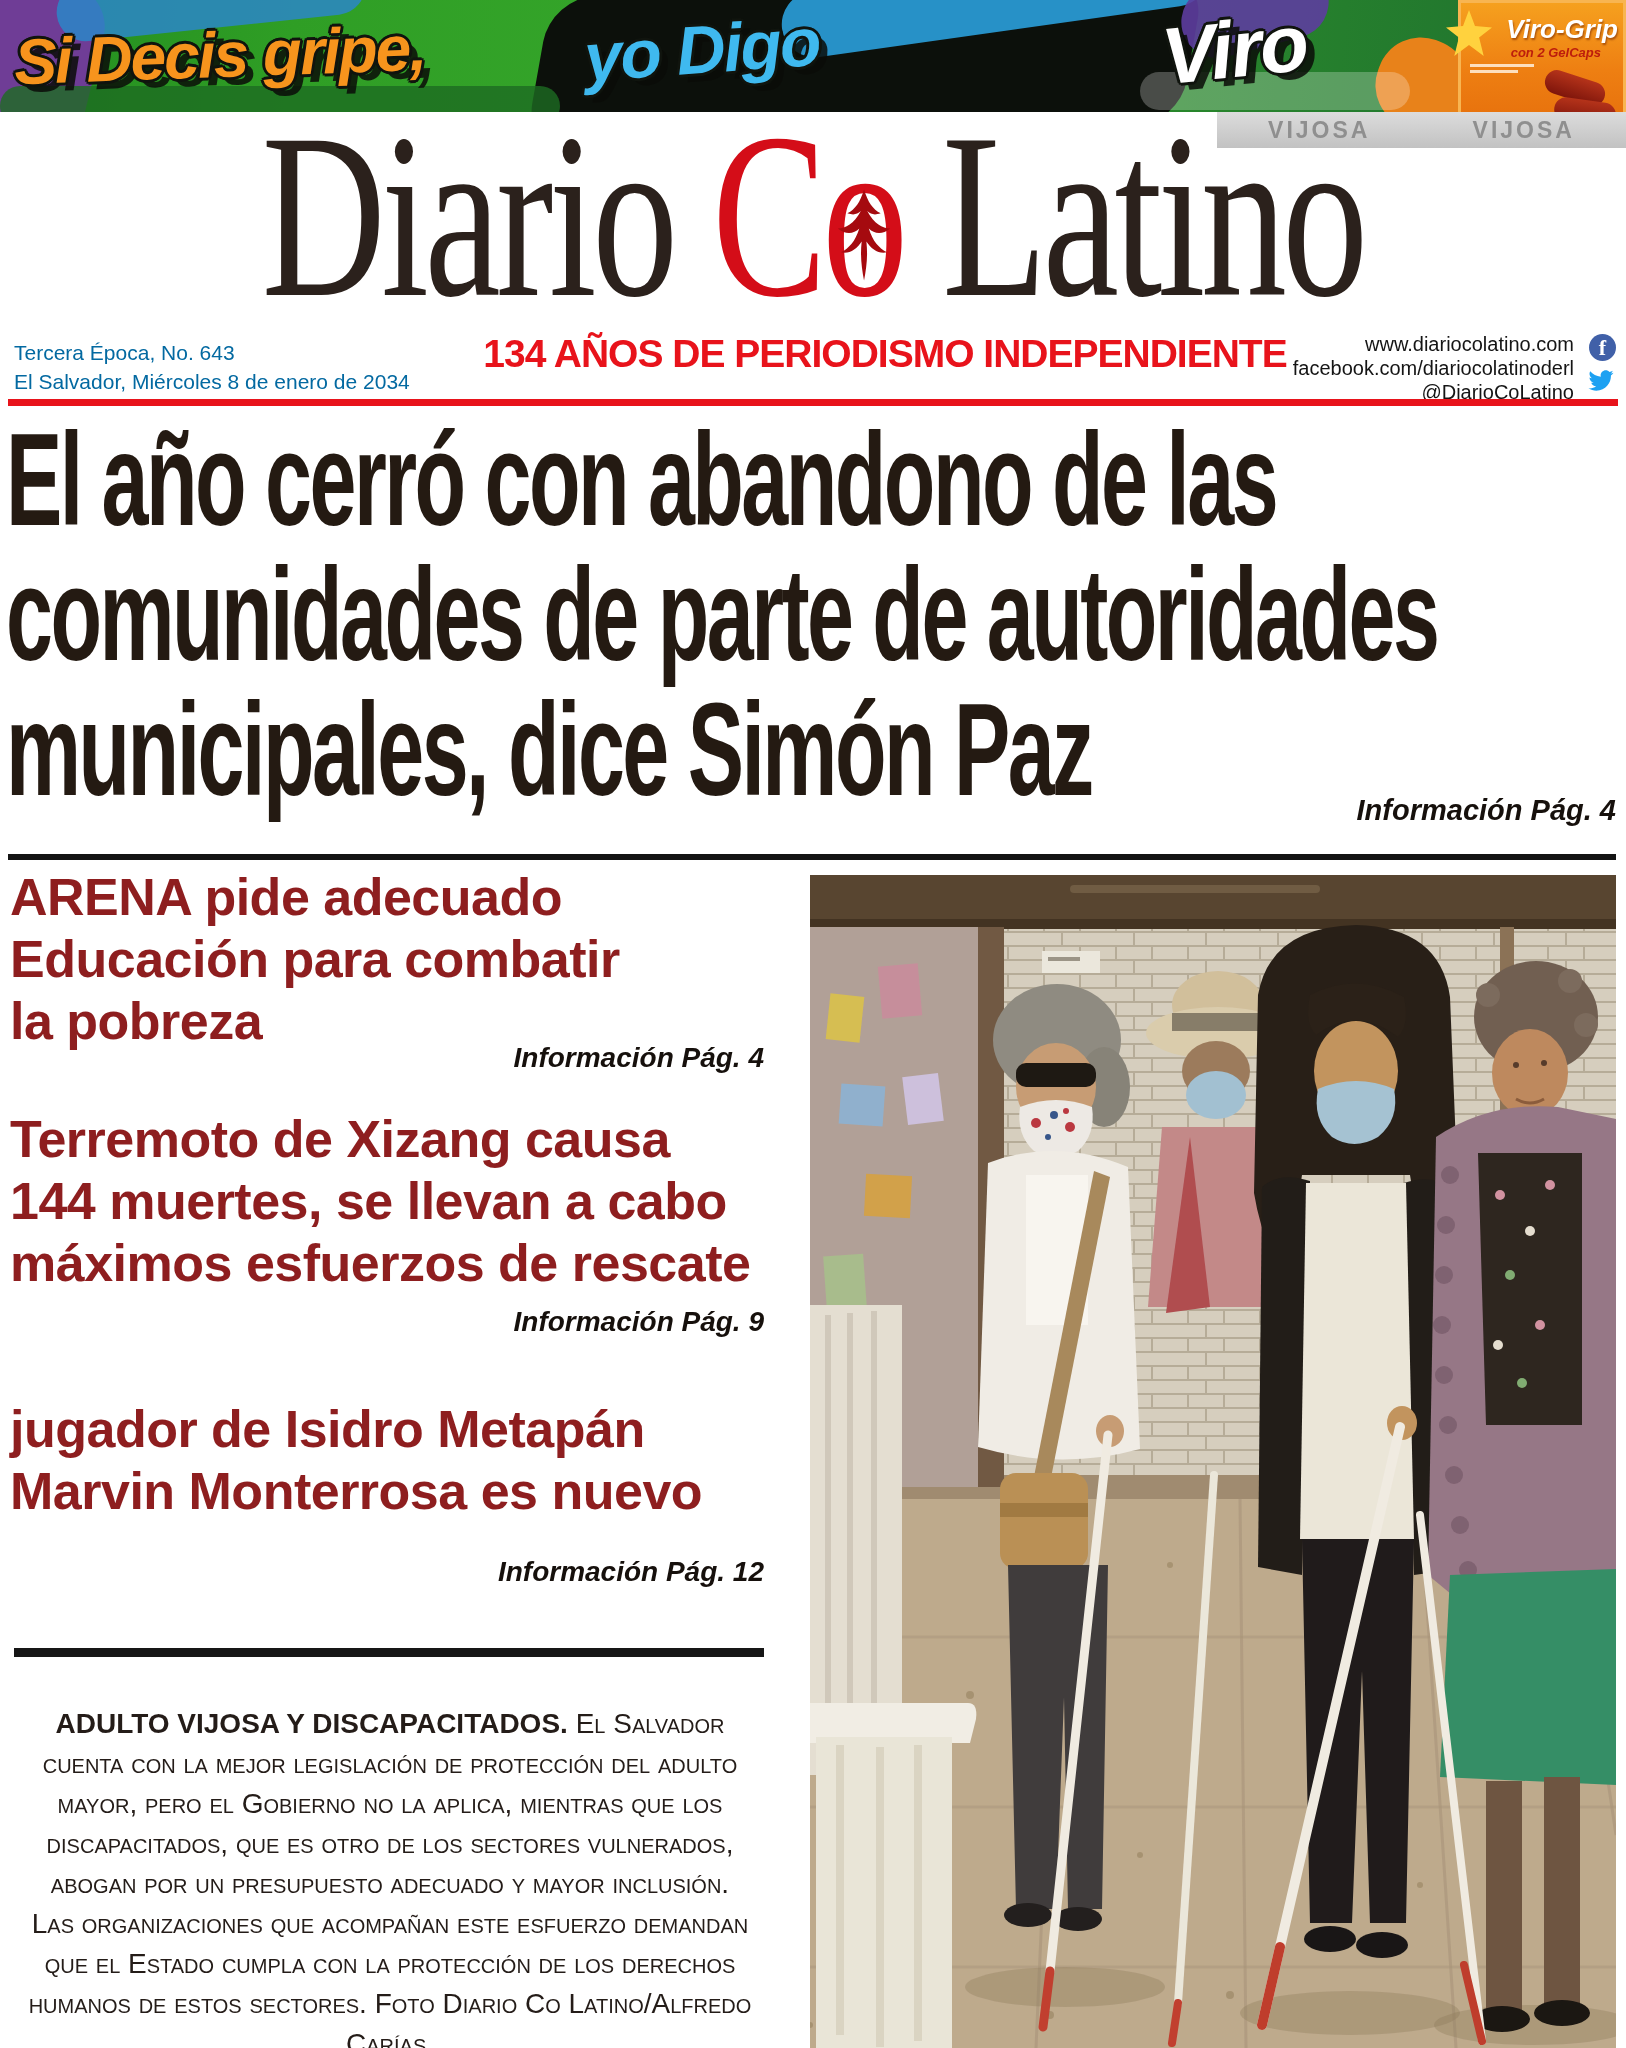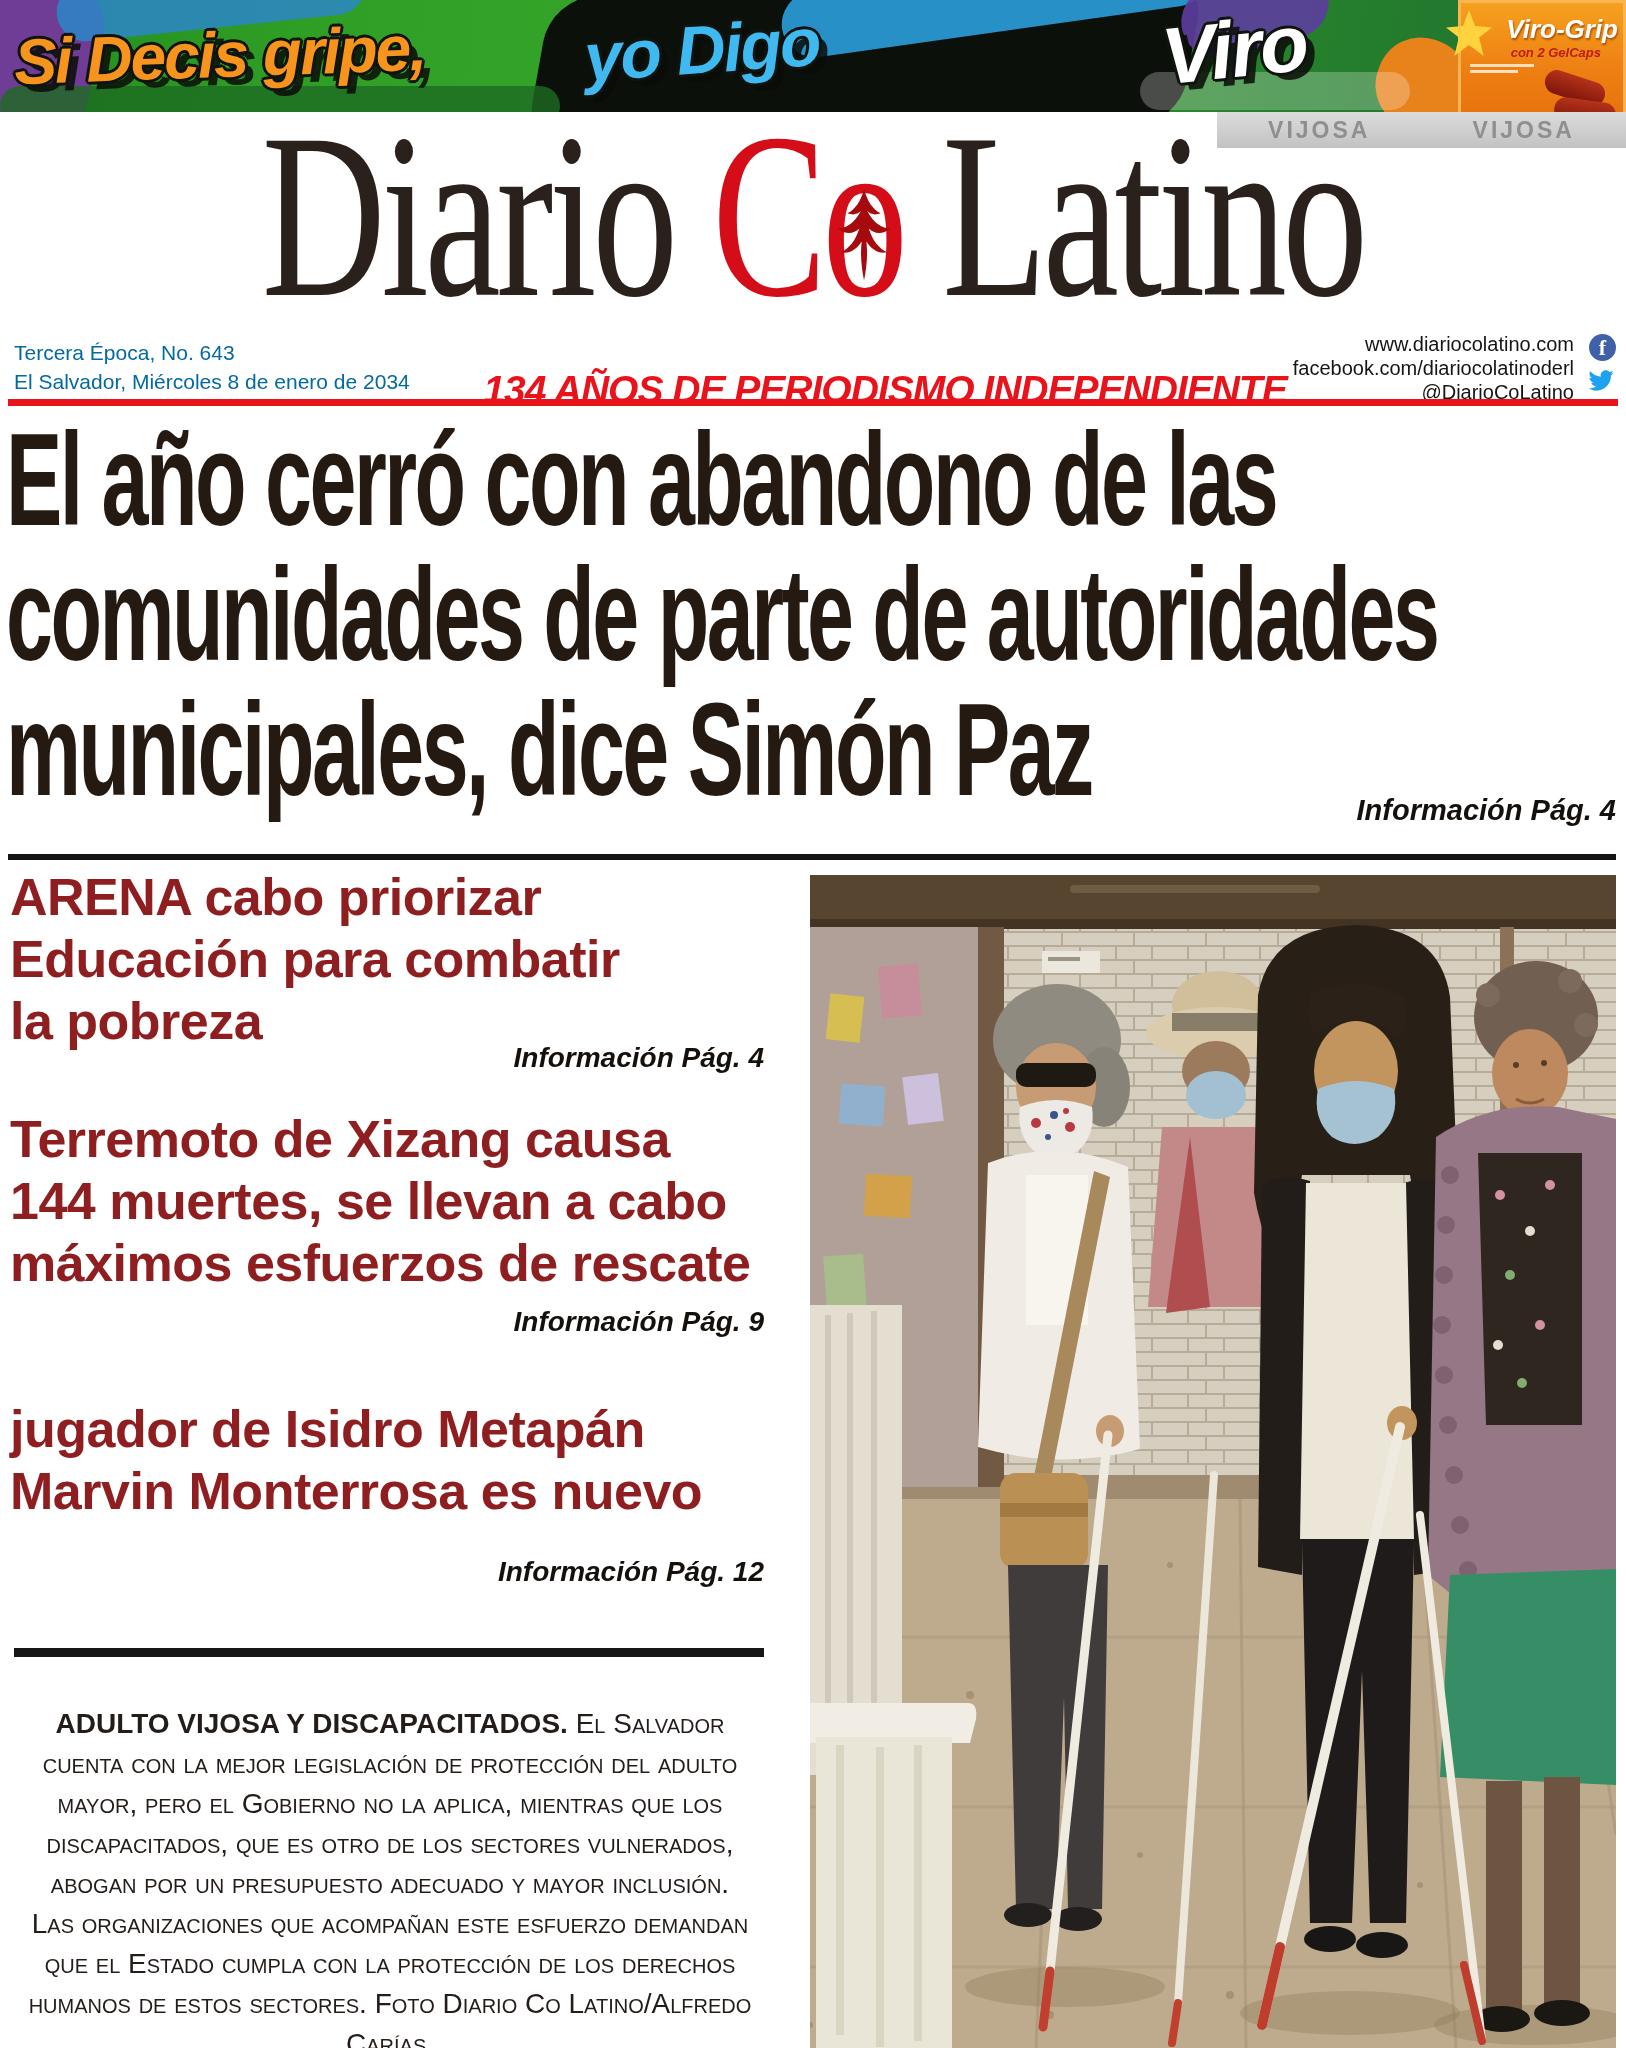--- a/index.html
+++ b/index.html
@@ -46,22 +46,22 @@
   .masthead{position:absolute;left:0;top:108px;width:1626px;height:216px;text-align:center}
   .mast-line{display:inline-block;white-space:nowrap;font-family:"Liberation Serif",serif;
     font-size:235px;line-height:216px;color:#2b211c;letter-spacing:-6px;
     transform:scaleX(.73);transform-origin:center}
   .mast-red{color:#d40d18}
   .o-wrap{position:relative;display:inline-block}
   .phoenix-svg{position:absolute;left:51%;top:59%;width:76px;height:100px;transform:translate(-50%,-50%)}
 
   
   .edition{position:absolute;left:14px;top:338px;font-size:21px;line-height:29px;color:#0369a1}
-  .slogan{position:absolute;left:470px;top:368px;width:830px;text-align:center;
-    font-size:39px;font-weight:700;font-style:italic;color:#e8131b;letter-spacing:-1px}
+  .slogan{position:absolute;left:470px;top:332px;width:830px;text-align:center;
+    font-size:39px;font-weight:700;color:#e8131b;letter-spacing:-1px}
   .socials{position:absolute;right:52px;top:332px;text-align:right;font-size:20px;line-height:24px;color:#151515}
   .icon-col{position:absolute;right:8px;top:334px;width:32px}
   .fb-icon{width:27px;height:27px;border-radius:50%;background:#4060a8;color:#fff;font-weight:700;
     font-family:"Liberation Serif",serif;font-size:22px;text-align:center;line-height:27px;margin:0 0 7px 3px}
   .tw-icon{width:30px;height:25px;display:block}
 
   .red-rule{position:absolute;left:8px;top:399px;width:1610px;height:7px;background:#e8131b}
 
   
   .lead-headline{position:absolute;left:6px;top:412px}
@@ -151,21 +151,21 @@
 
   <div class="lead-headline">
     <div class="hl">El año cerró con abandono de las</div>
     <div class="hl">comunidades de parte de autoridades</div>
     <div class="hl">municipales, dice Simón Paz</div>
   </div>
   <div class="lead-ref">Información Pág. 4</div>
   <div class="black-rule"></div>
 
   <div class="story story1">
-    <div class="ln">ARENA cabo priorizar</div>
+    <div class="ln">ARENA pide adecuado</div>
     <div class="ln">Educación para combatir</div>
     <div class="ln">la pobreza</div>
   </div>
   <div class="story-ref ref1">Información Pág. 4</div>
 
   <div class="story story2">
     <div class="ln">Terremoto de Xizang causa</div>
     <div class="ln">144 muertes, se llevan a cabo</div>
     <div class="ln">máximos esfuerzos de rescate</div>
   </div>

